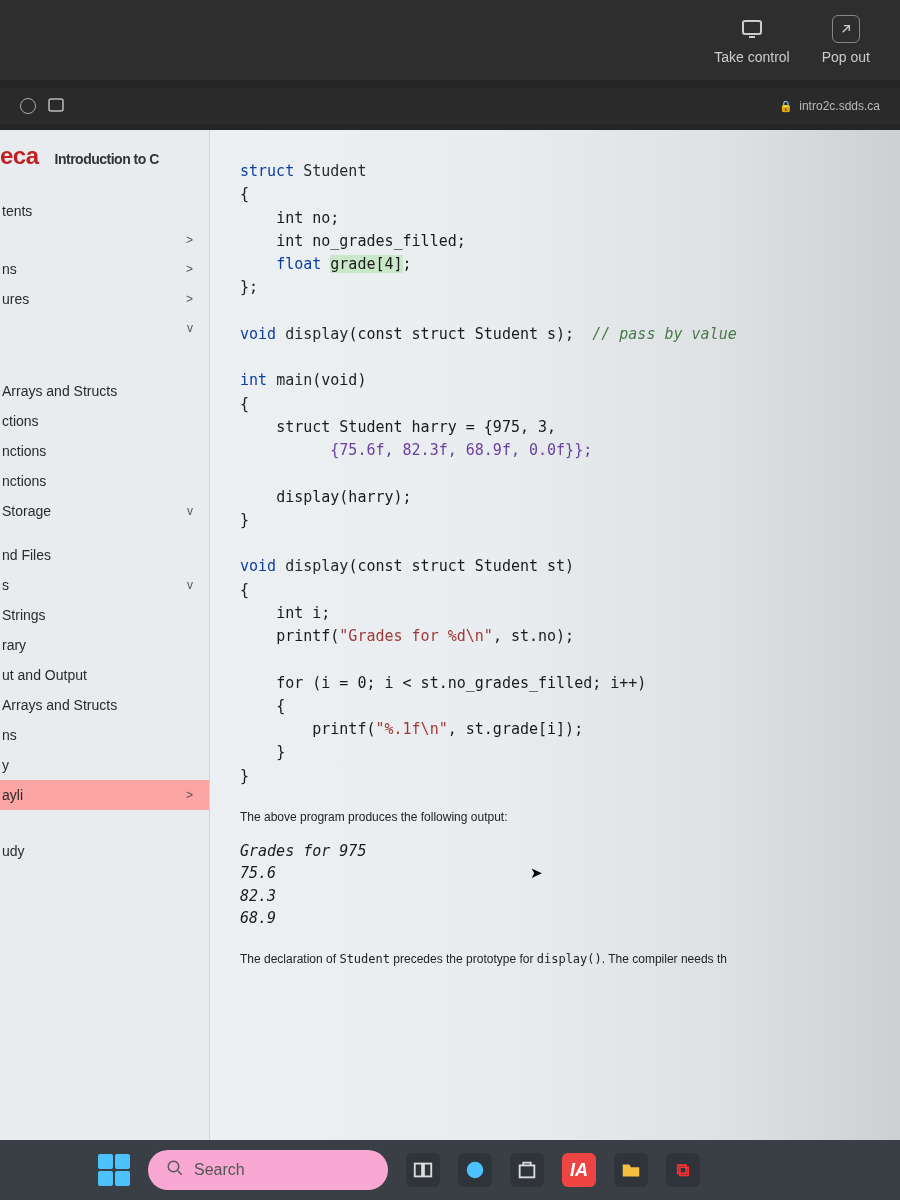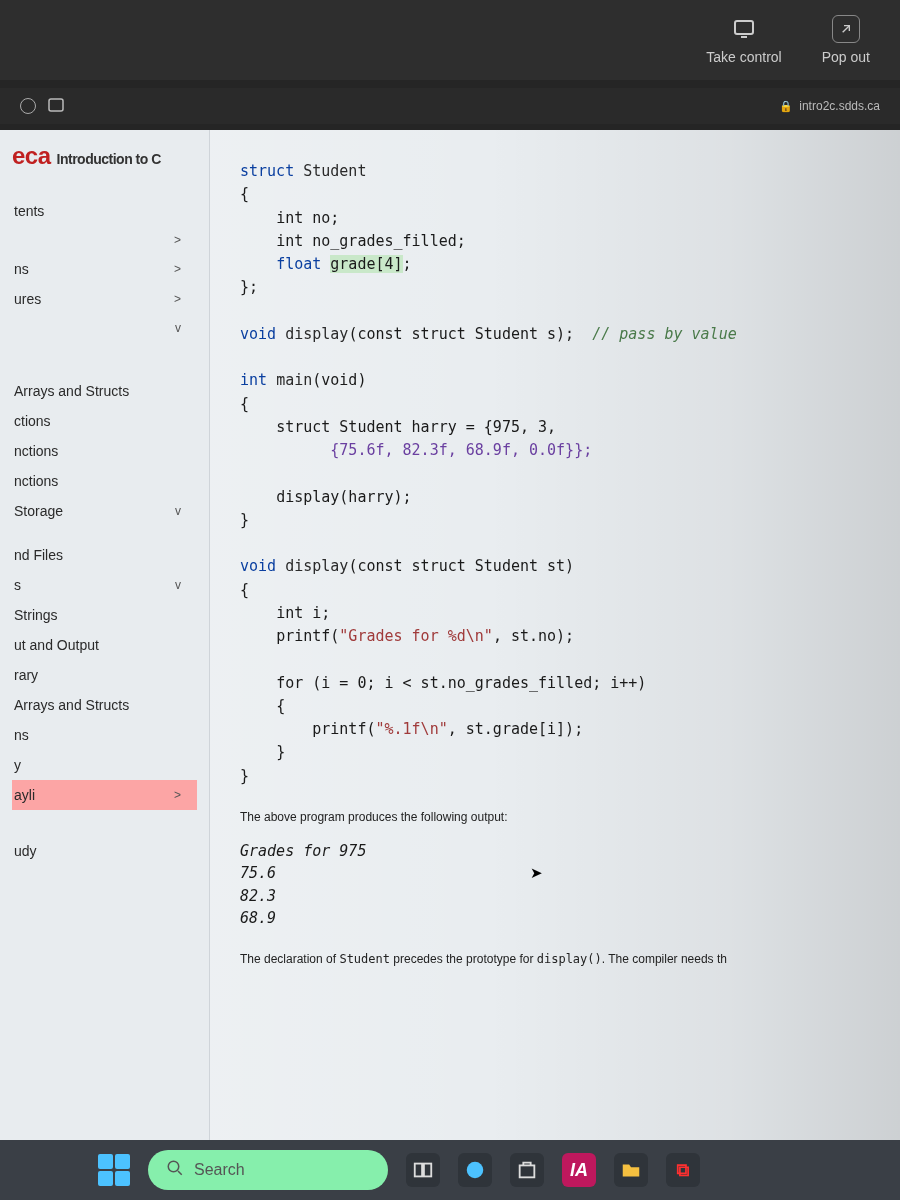--- a/index.html
+++ b/index.html
@@ -1,44 +1,44 @@
 <!DOCTYPE html>
 <html><head>
 <meta charset="utf-8">
 <style>
   * { margin:0; padding:0; box-sizing:border-box; }
   html,body { width:900px; height:1200px; font-family: Arial, sans-serif; background:#0a0a0a; overflow:hidden; }
 
   
   .outer-frame { width:100%; height:100%; background:#252525; position:relative; }
   .vm-toolbar { position:absolute; top:0; left:0; right:0; height:80px; background:#2e2e2e;
-                display:flex; align-items:center; justify-content:flex-end; gap:40px; padding:0 30px; color:#ccc; }
+                display:flex; align-items:center; justify-content:flex-end; gap:32px; padding:0 30px; color:#ccc; }
   .vm-item { display:flex; flex-direction:column; align-items:center; gap:6px; font-size:14px; }
   .vm-icon { width:28px; height:28px; display:flex; align-items:center; justify-content:center;
              border:1px solid #888; border-radius:6px; color:#ccc; font-size:14px; }
   .vm-icon.noborder { border:none; }
 
   
   .browser-chrome { position:absolute; top:88px; left:0; right:0; height:36px; background:#2a2a2a;
                     display:flex; align-items:center; gap:12px; padding:0 20px; color:#ccc; font-size:12px; }
   .url-area { margin-left:auto; display:flex; align-items:center; gap:6px; color:#bbb; }
   .lock-glyph { font-size:11px; }
 
   
   .page { position:absolute; top:130px; left:0; right:0; bottom:60px; background:#dfe4ea;
           display:flex; overflow:hidden;
           background-image: repeating-linear-gradient(0deg, rgba(0,0,0,0.02) 0 1px, transparent 1px 3px);
           }
 
   
-  .sidebar { width:210px; background:#e8ecef; border-right:1px solid #cfd4d9; padding:8px 12px; font-size:14px;
+  .sidebar { width:210px; background:#e8ecef; border-right:1px solid #cfd4d9; padding:8px 0; font-size:14px;
              color:#333; overflow:hidden; }
   .brand { color:#c02020; font-weight:bold; font-size:24px; letter-spacing:-0.5px; padding:4px 8px 2px 0;
            display:flex; align-items:baseline; gap:6px; }
-  .brand-sub { color:#333; font-weight:600; font-size:14px; }
+  .brand-sub { color:#333; font-weight:600; font-size:14px;margin-left:10px; }
   .nav-item { padding:7px 6px 7px 2px; cursor:pointer; color:#2a2a2a; display:flex;
               justify-content:space-between; align-items:center; }
   .chevron { font-size:12px; color:#555; padding-right:10px; }
   .nav-group-title { padding:7px 6px 7px 2px; color:#2a2a2a; }
   .highlight { background:#fca5a5;gap:12px; }
 
   
   .content { flex:1; padding:30px 20px 10px 30px; background:#e9edf0; font-size:15px; color:#222;
              overflow:hidden;
              background-image: linear-gradient(90deg, rgba(255,255,255,0.18) 0%, rgba(255,255,255,0) 40%, rgba(0,0,0,0.05) 75%, rgba(0,0,0,0.12) 100%);
@@ -57,21 +57,21 @@
   pre.output { font-family:"Consolas","Menlo",monospace; font-size:15px; line-height:1.5;
                white-space:pre; margin:0 0 22px 0; color:#1a1a1a;font-style:italic; }
 
   
   .taskbar { position:absolute; left:0; right:0; bottom:0; height:60px; background:#3a3f46;
              display:flex; align-items:center; gap:18px; padding:0 20px; }
   .start-btn { width:32px; height:32px; display:grid; grid-template-columns:1fr 1fr;
                grid-template-rows:1fr 1fr; gap:2px; }
   .start-btn div { border-radius:2px; }
   .sq1{background:#4cc2ff;} .sq2{background:#4cc2ff;} .sq3{background:#4cc2ff;} .sq4{background:#4cc2ff;}
-  .search-box { background:#86efac; border-radius:24px; height:40px; min-width:240px;
+  .search-box { background:#f9a8d4; border-radius:24px; height:40px; min-width:240px;
                 display:flex; align-items:center; gap:10px; padding:16px 18px; color:#555; font-size:16px; }
   .tb-icon { width:34px; height:34px; border-radius:6px; display:flex; align-items:center;
              justify-content:center; font-size:18px; color:#fff; }
   .tb-icon svg { width:22px; height:22px; }
 
   .cursor { position:absolute; top:734px; left:530px; font-size:15px; color:#000; pointer-events:none;}
 </style>
 </head>
 <body>
 
@@ -159,24 +159,24 @@
           <span>nd Files</span>
         </div>
       <div class="nav-item">
           <span>s</span>
           <span class="chevron">v</span>
         </div>
       <div class="nav-item">
           <span>Strings</span>
         </div>
       <div class="nav-item">
+          <span>rary</span>
+        </div>
+      <div class="nav-item">
           <span>ut and Output</span>
-        </div>
-      <div class="nav-item">
-          <span>rary</span>
         </div>
       <div class="nav-item">
           <span>Arrays and Structs</span>
         </div>
       <div class="nav-item">
           <span>ns</span>
         </div>
       <div class="nav-item">
           <span>y</span>
         </div>
@@ -262,21 +262,21 @@
       <svg viewBox="0 0 24 24" fill="#4cc2ff">
           <circle cx="12" cy="12" r="9"></circle>
         </svg>
     </div>
     <div class="tb-icon" style="background:#2f343a">
       <svg viewBox="0 0 24 24" fill="none" stroke="#ddd" stroke-width="2">
           <rect x="4" y="7" width="16" height="13"></rect>
           <path d="M8 7V4h8v3"></path>
         </svg>
     </div>
-    <div class="tb-icon" style="background:#be185d;font-weight:bold;font-style:italic;">IA</div>
+    <div class="tb-icon" style="background:#ef4444;font-weight:bold;font-style:italic;">IA</div>
     <div class="tb-icon" style="background:#2f343a">
       <svg viewBox="0 0 24 24" fill="#f5c040">
           <path d="M3 6h7l2 3h9v10H3z"></path>
         </svg>
     </div>
     <div class="tb-icon" style="background:#2f343a;color:#ff3030;font-weight:bold;">⧉</div>
   </div>
 
 </div>
 

